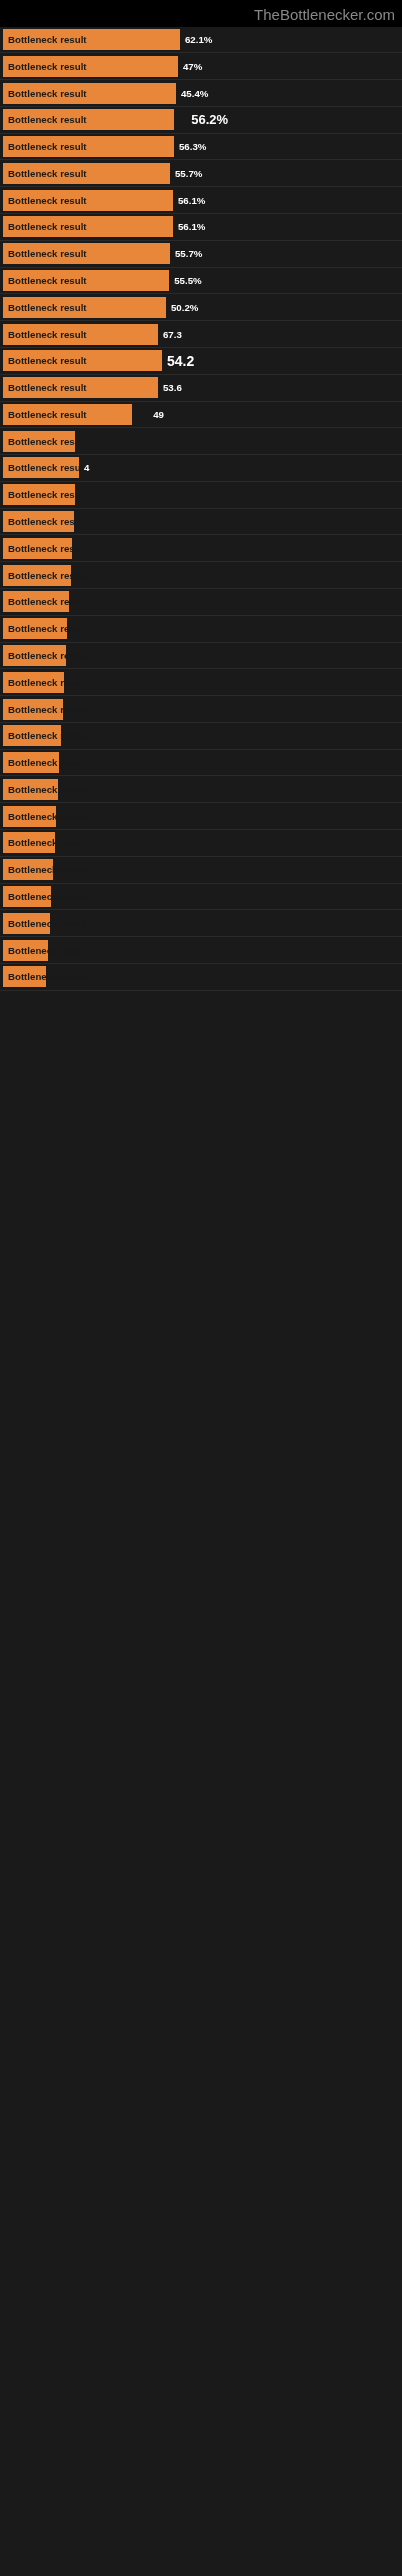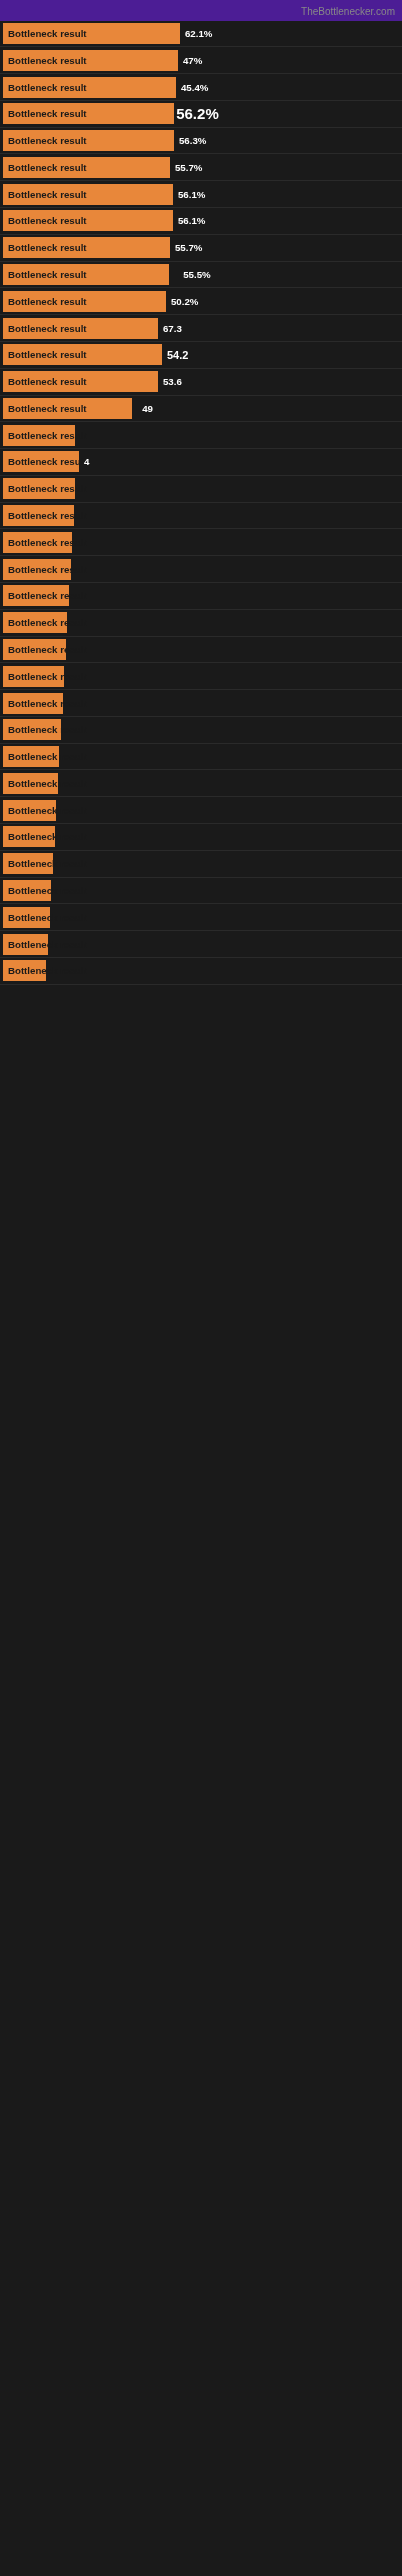--- a/index.html
+++ b/index.html
@@ -10,22 +10,22 @@
     body {
       width: 403px;
       background: #1a1a1a;
       font-family: Arial, sans-serif;
       font-size: 10.5px;
     }
     .header {
       text-align: right;
       padding: 6.4px 8px 3.2px;
       color: #888;
-      font-size: 10px;
-      background: #4c1d95;
+      font-size: 15px;
+      background: #000000;
     }
     .row-wrapper {
       padding: 3.2px 0 3.2px 0;
       border-bottom: 0.8px solid #2a2a2a;
     }
   </style>
 </head>
 <body>
 
 <div>
@@ -55,21 +55,21 @@
           <span style="color: rgb(26, 26, 26); font-size: 9.7px; font-weight: bold; white-space: nowrap;">Bottleneck result</span>
         </div>
         <span style="color: rgb(255, 255, 255); font-size: 9.7px; margin-left: 4.8px; font-weight: bold;">45.4%</span>
       </div>
     </div>
     <div class="row-wrapper" style="padding: 2.4px 3.2px;">
       <div style="display: flex; align-items: center; gap: 0px;">
         <div style="width: 171px; height: 21px; background: rgb(232, 135, 58); display: flex; align-items: center; padding-left: 4.8px; min-width: 16px;">
           <span style="color: rgb(26, 26, 26); font-size: 9.7px; font-weight: bold; white-space: nowrap;">Bottleneck result</span>
         </div>
-        <span style="color: rgb(255, 255, 255); font-size: 15px; margin-left: 2px; font-weight: bold;">56.2%</span>
+        <span style="color: rgb(255, 255, 255); font-size: 13px; margin-left: 17px; font-weight: bold;">56.2%</span>
       </div>
     </div>
     <div class="row-wrapper" style="padding: 2.4px 3.2px;">
       <div style="display: flex; align-items: center; gap: 0px;">
         <div style="width: 171px; height: 21px; background: rgb(232, 135, 58); display: flex; align-items: center; padding-left: 4.8px; min-width: 16px;">
           <span style="color: rgb(26, 26, 26); font-size: 9.7px; font-weight: bold; white-space: nowrap;">Bottleneck result</span>
         </div>
         <span style="color: rgb(255, 255, 255); font-size: 9.7px; margin-left: 4.8px; font-weight: bold;">56.3%</span>
       </div>
     </div>
@@ -103,21 +103,21 @@
           <span style="color: rgb(26, 26, 26); font-size: 9.7px; font-weight: bold; white-space: nowrap;">Bottleneck result</span>
         </div>
         <span style="color: rgb(255, 255, 255); font-size: 9.7px; margin-left: 4.8px; font-weight: bold;">55.7%</span>
       </div>
     </div>
     <div class="row-wrapper" style="padding: 2.4px 3.2px;">
       <div style="display: flex; align-items: center; gap: 0px;">
         <div style="width: 166px; height: 21px; background: rgb(232, 135, 58); display: flex; align-items: center; padding-left: 4.8px; min-width: 16px;">
           <span style="color: rgb(26, 26, 26); font-size: 9.7px; font-weight: bold; white-space: nowrap;">Bottleneck result</span>
         </div>
-        <span style="color: rgb(255, 255, 255); font-size: 9.7px; margin-left: 14px; font-weight: bold;">55.5%</span>
+        <span style="color: rgb(255, 255, 255); font-size: 9.7px; margin-left: 5px; font-weight: bold;">55.5%</span>
       </div>
     </div>
     <div class="row-wrapper" style="padding: 2.4px 3.2px;">
       <div style="display: flex; align-items: center; gap: 0px;">
         <div style="width: 163px; height: 21px; background: rgb(232, 135, 58); display: flex; align-items: center; padding-left: 4.8px; min-width: 16px;">
           <span style="color: rgb(26, 26, 26); font-size: 9.7px; font-weight: bold; white-space: nowrap;">Bottleneck result</span>
         </div>
         <span style="color: rgb(255, 255, 255); font-size: 9.7px; margin-left: 4.8px; font-weight: bold;">50.2%</span>
       </div>
     </div>
@@ -127,37 +127,37 @@
           <span style="color: rgb(26, 26, 26); font-size: 9.7px; font-weight: bold; white-space: nowrap;">Bottleneck result</span>
         </div>
         <span style="color: rgb(255, 255, 255); font-size: 9.7px; margin-left: 4.8px; font-weight: bold;">67.3</span>
       </div>
     </div>
     <div class="row-wrapper" style="padding: 2.4px 3.2px;">
       <div style="display: flex; align-items: center; gap: 0px;">
         <div style="width: 159px; height: 21px; background: rgb(232, 135, 58); display: flex; align-items: center; padding-left: 4.8px; min-width: 16px;">
           <span style="color: rgb(26, 26, 26); font-size: 9.7px; font-weight: bold; white-space: nowrap;">Bottleneck result</span>
         </div>
-        <span style="color: rgb(255, 255, 255); font-size: 11px; margin-left: 4.8px; font-weight: bold;">54.2</span>
+        <span style="color: rgb(255, 255, 255); font-size: 14px; margin-left: 4.8px; font-weight: bold;">54.2</span>
       </div>
     </div>
     <div class="row-wrapper" style="padding: 2.4px 3.2px;">
       <div style="display: flex; align-items: center; gap: 0px;">
         <div style="width: 155px; height: 21px; background: rgb(232, 135, 58); display: flex; align-items: center; padding-left: 4.8px; min-width: 16px;">
           <span style="color: rgb(26, 26, 26); font-size: 9.7px; font-weight: bold; white-space: nowrap;">Bottleneck result</span>
         </div>
         <span style="color: rgb(255, 255, 255); font-size: 9.7px; margin-left: 4.8px; font-weight: bold;">53.6</span>
       </div>
     </div>
     <div class="row-wrapper" style="padding: 2.4px 3.2px;">
       <div style="display: flex; align-items: center; gap: 0px;">
         <div style="width: 129px; height: 21px; background: rgb(232, 135, 58); display: flex; align-items: center; padding-left: 4.8px; min-width: 16px;">
           <span style="color: rgb(26, 26, 26); font-size: 9.7px; font-weight: bold; white-space: nowrap;">Bottleneck result</span>
         </div>
-        <span style="color: rgb(255, 255, 255); font-size: 9.7px; margin-left: 10px; font-weight: bold; text-align: center;">49</span>
+        <span style="color: rgb(255, 255, 255); font-size: 9.7px; margin-left: 21px; font-weight: bold; text-align: center;">49</span>
       </div>
     </div>
     <div class="row-wrapper" style="padding: 2.4px 3.2px;">
       <div style="display: flex; align-items: center; gap: 0px;">
         <div style="width: 72px; height: 21px; background: rgb(232, 135, 58); display: flex; align-items: center; padding-left: 4.8px; min-width: 16px;">
           <span style="color: rgb(26, 26, 26); font-size: 9.7px; font-weight: bold; white-space: nowrap;">Bottleneck result</span>
         </div>
       </div>
     </div>
     <div class="row-wrapper" style="padding: 2.4px 3.2px;">

